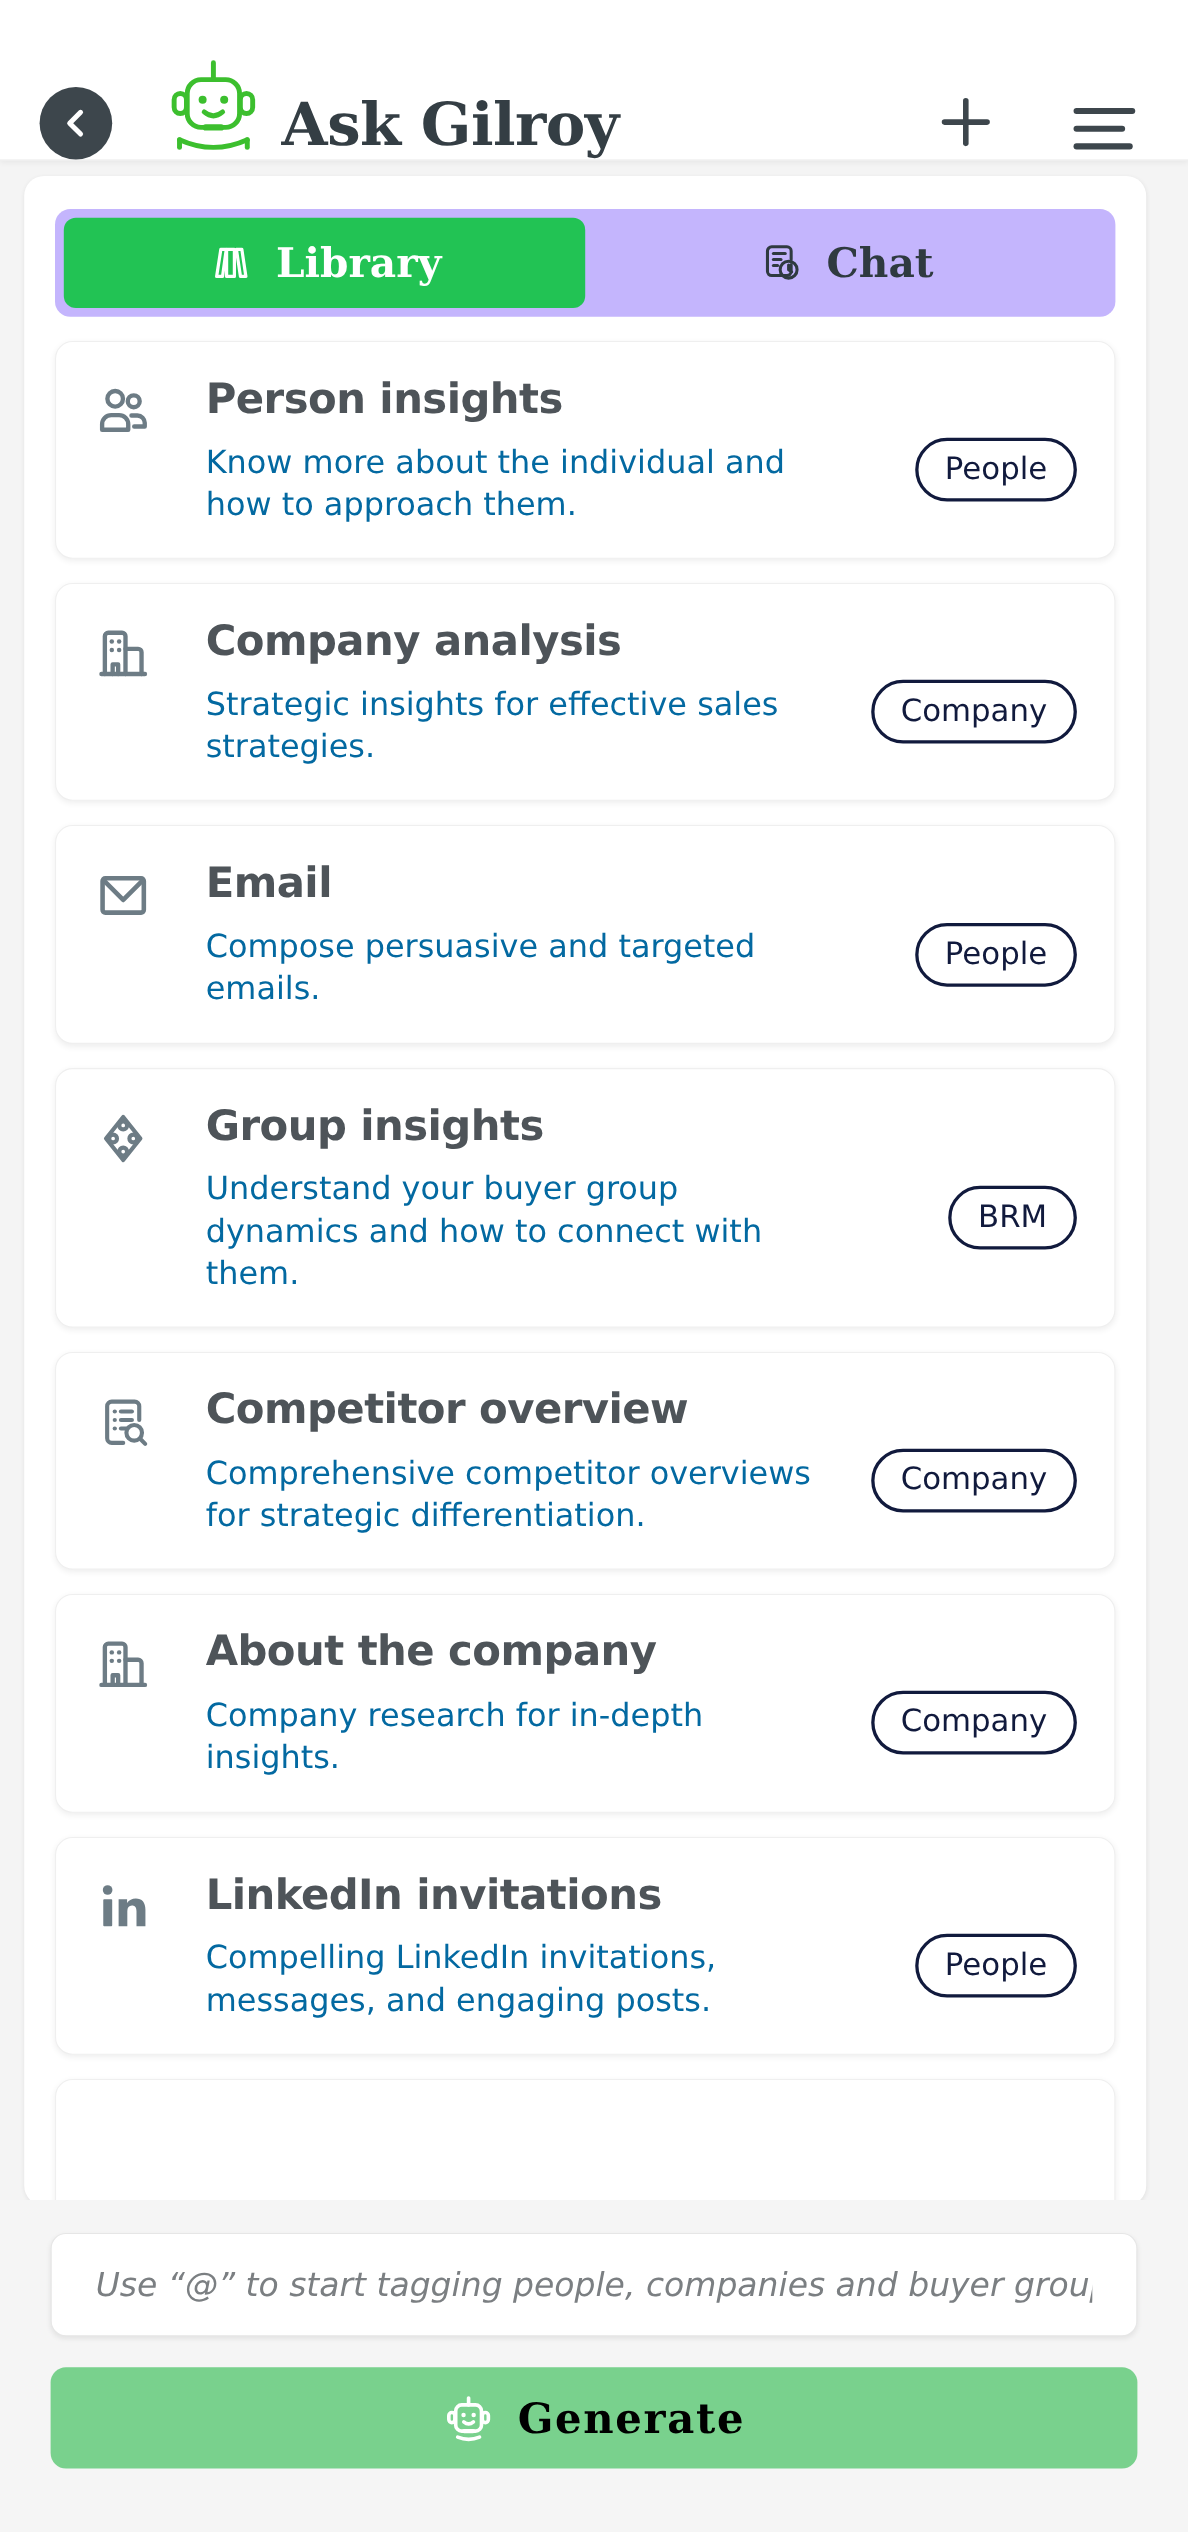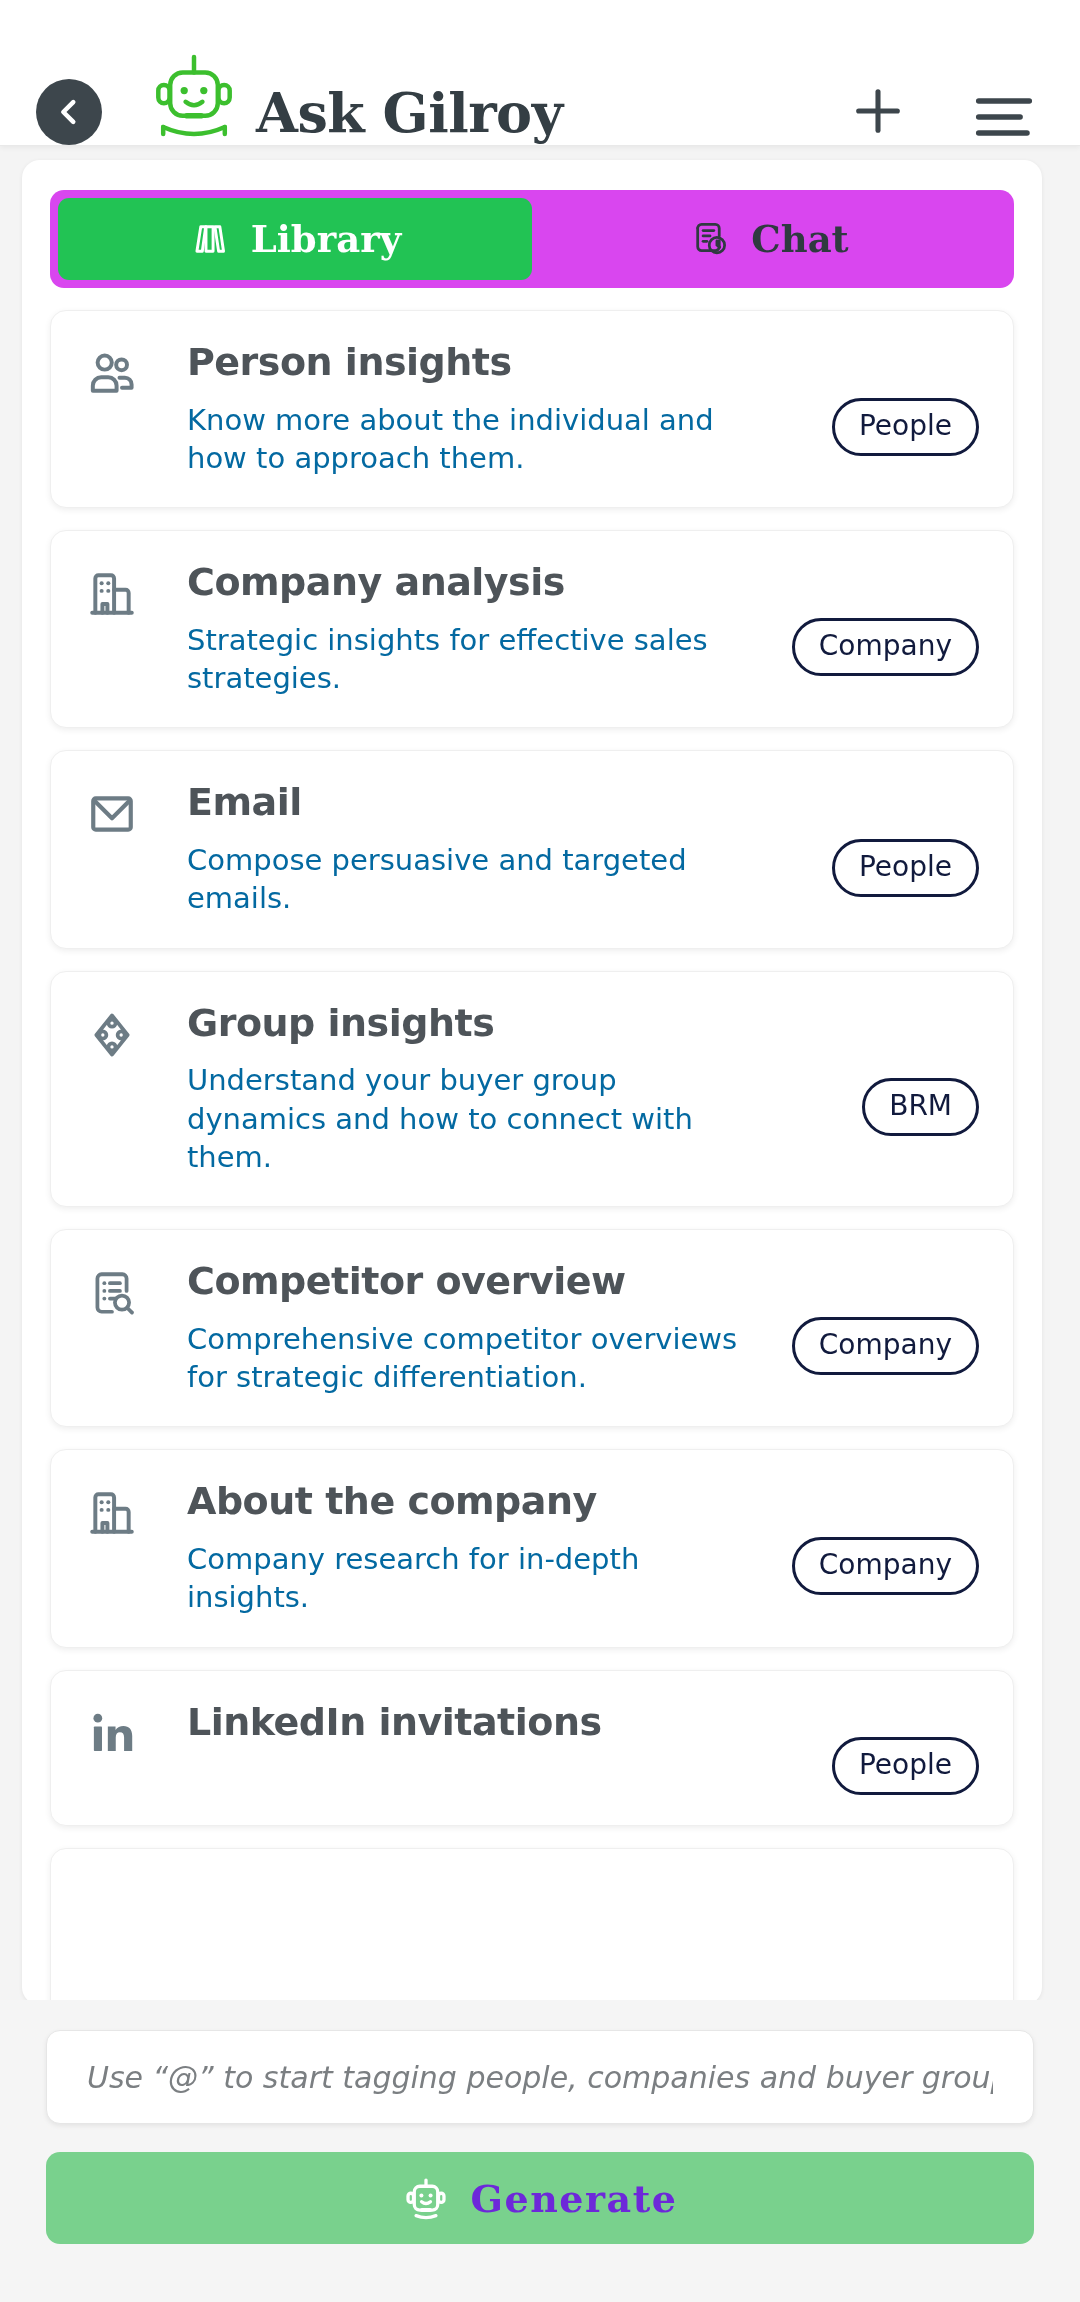--- a/index.html
+++ b/index.html
@@ -74,21 +74,21 @@
     position: absolute;
     top: 160px; right: 6px;
     width: 8px; height: 1845px;
     z-index: 6;
   }
 
   
   .tabbar {
     margin: 30px 28px 0 28px;
     height: 98px;
-    background: #d946ef;
+    background: #c4b5fd;
     border-radius: 14px;
     display: flex;
     align-items: center;
     padding: 8px;
   }
   .tab {
     flex: 1;
     height: 82px;
     border-radius: 11px;
     display: flex;
@@ -219,21 +219,21 @@
     display: flex;
     align-items: center;
     justify-content: center;
     gap: 22px;
     cursor: pointer;
   }
   .gen-label {
     font-family: "DejaVu Serif", serif;
     font-weight: bold;
     font-size: 38px;
-    color: #6d28d9;
+    color: #000000;
     letter-spacing: 1.5px;
   }
   .gen-ico { width:46px; height:46px; flex:none; display:flex; align-items:center; justify-content:center;}
 </style>
 </head>
 <body>
 
 <div class="header">
   <div class="back-btn">
     <span>
@@ -437,20 +437,21 @@
     <div class="card">
       <span class="card-ico">
         <svg width="50" height="50" viewBox="0 0 24 24" fill="#6d7c85">
           <circle cx="5.2" cy="4.4" r="2.1"></circle>
           <rect x="3.3" y="8.4" width="3.9" height="11.8" rx="0.4"></rect>
           <path d="M10 8.4 h3.7 v1.7 c0.8-1.3 2.2-2 3.8-2 2.7 0 4.2 1.7 4.2 4.9 v7.2 h-3.9 v-6.5 c0-1.6-0.6-2.5-2-2.5 -1.3 0-2 0.9-2 2.5 v6.5 H10 Z"></path>
         </svg>
       </span>
       <div class="card-body">
         <div class="card-title">LinkedIn invitations</div>
+        <div class="card-desc">Compelling LinkedIn invitations, messages, and engaging posts.</div>
       </div>
       <div class="badge-wrap">
         <span class="badge">People</span>
       </div>
     </div>
 
     <div class="card" style="min-height:180px;"></div>
 
   </div>
 </div>

